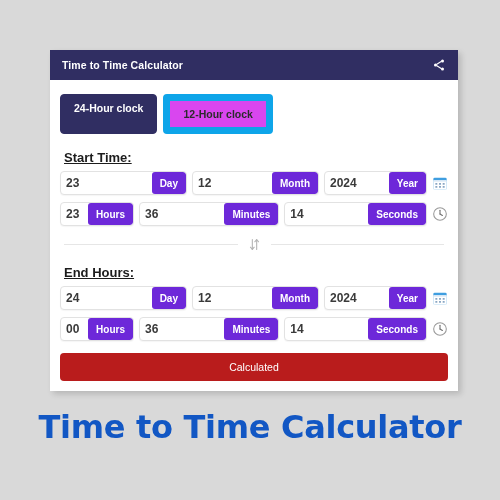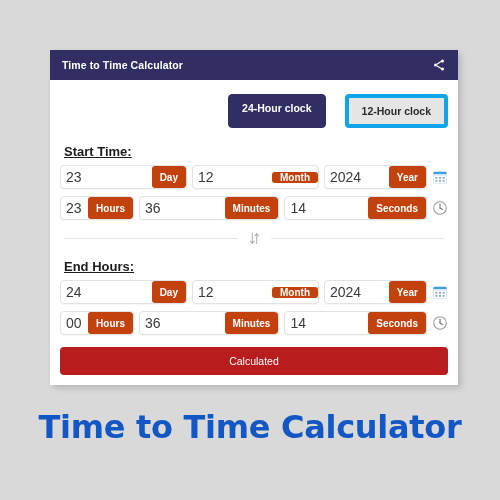--- a/index.html
+++ b/index.html
@@ -48,41 +48,41 @@
     display: block;
     cursor: pointer;
   }
   .card-body {
     padding: 14px 10px 10px 10px;
   }
 
   
   .toggle-row {
     display: flex;
-    justify-content: flex-end;
-    gap: 19px;
+    justify-content: flex-start;
+    gap: 6px;
     margin-bottom: 16px;
   }
   .toggle-btn {
     font-size: 10.5px;
     padding: 7px 13px;
     border-radius: 4px;
     font-weight: bold;
     cursor: pointer;
     white-space: nowrap;
   }
   .toggle-btn.active {
     background: #302e62;
     color: #ffffff;
     border: 1px solid #302e62;
   }
   .toggle-btn.inactive {
-    background: #e5e5e5;
+    background: #d946ef;
     color: #2b2b2b;
-    border: 4px solid #0ea5e9;
+    border: 7px solid #0ea5e9;
   }
 
   
   .section-label {
     font-size: 13px;
     font-weight: bold;
     color: #1c1c1c;
     margin: 0 0 6px 4px;
     text-decoration: underline;
   }
@@ -97,39 +97,40 @@
     display: flex;
     align-items: stretch;
     border: 1px solid #e2e2e2;
     border-radius: 4px;
     background: #ffffff;
     overflow: hidden;
     height: 22px;
     box-shadow: 0 1px 1px rgba(0,0,0,0.04);
   }
   .field.grow-day  { flex: 0 0 125px; }
-  .field.grow-mon  { flex: 0 0 125px; align-items: center; }
+  .field.grow-mon  { flex: 0 0 125px; }
   .field.grow-year { flex: 1 1 auto; gap: 28px; }
   .field.grow-hr   { flex: 0 0 72px; }
   .field.grow-min  { flex: 1 1 auto; }
   .field.grow-sec  { flex: 1 1 auto; }
 
   .field-input {
     border: none;
     outline: none;
     flex: 1 1 auto;
     min-width: 0;
-    font-size: 14px;
+    font-size: 12px;
     color: #3a3a3a;
     padding: 0 0 0 5px;
     font-family: "Liberation Sans", sans-serif;
     background: transparent;
+    font-weight: bold;
   }
   .field-tag {
-    background: #c2410c;
+    background: #6d28d9;
     color: #ffffff;
     font-size: 10px;
     font-weight: bold;
     display: flex;
     align-items: center;
     padding: 0 8px;
     border-radius: 3px;
     cursor: pointer;
     white-space: nowrap;
   }

